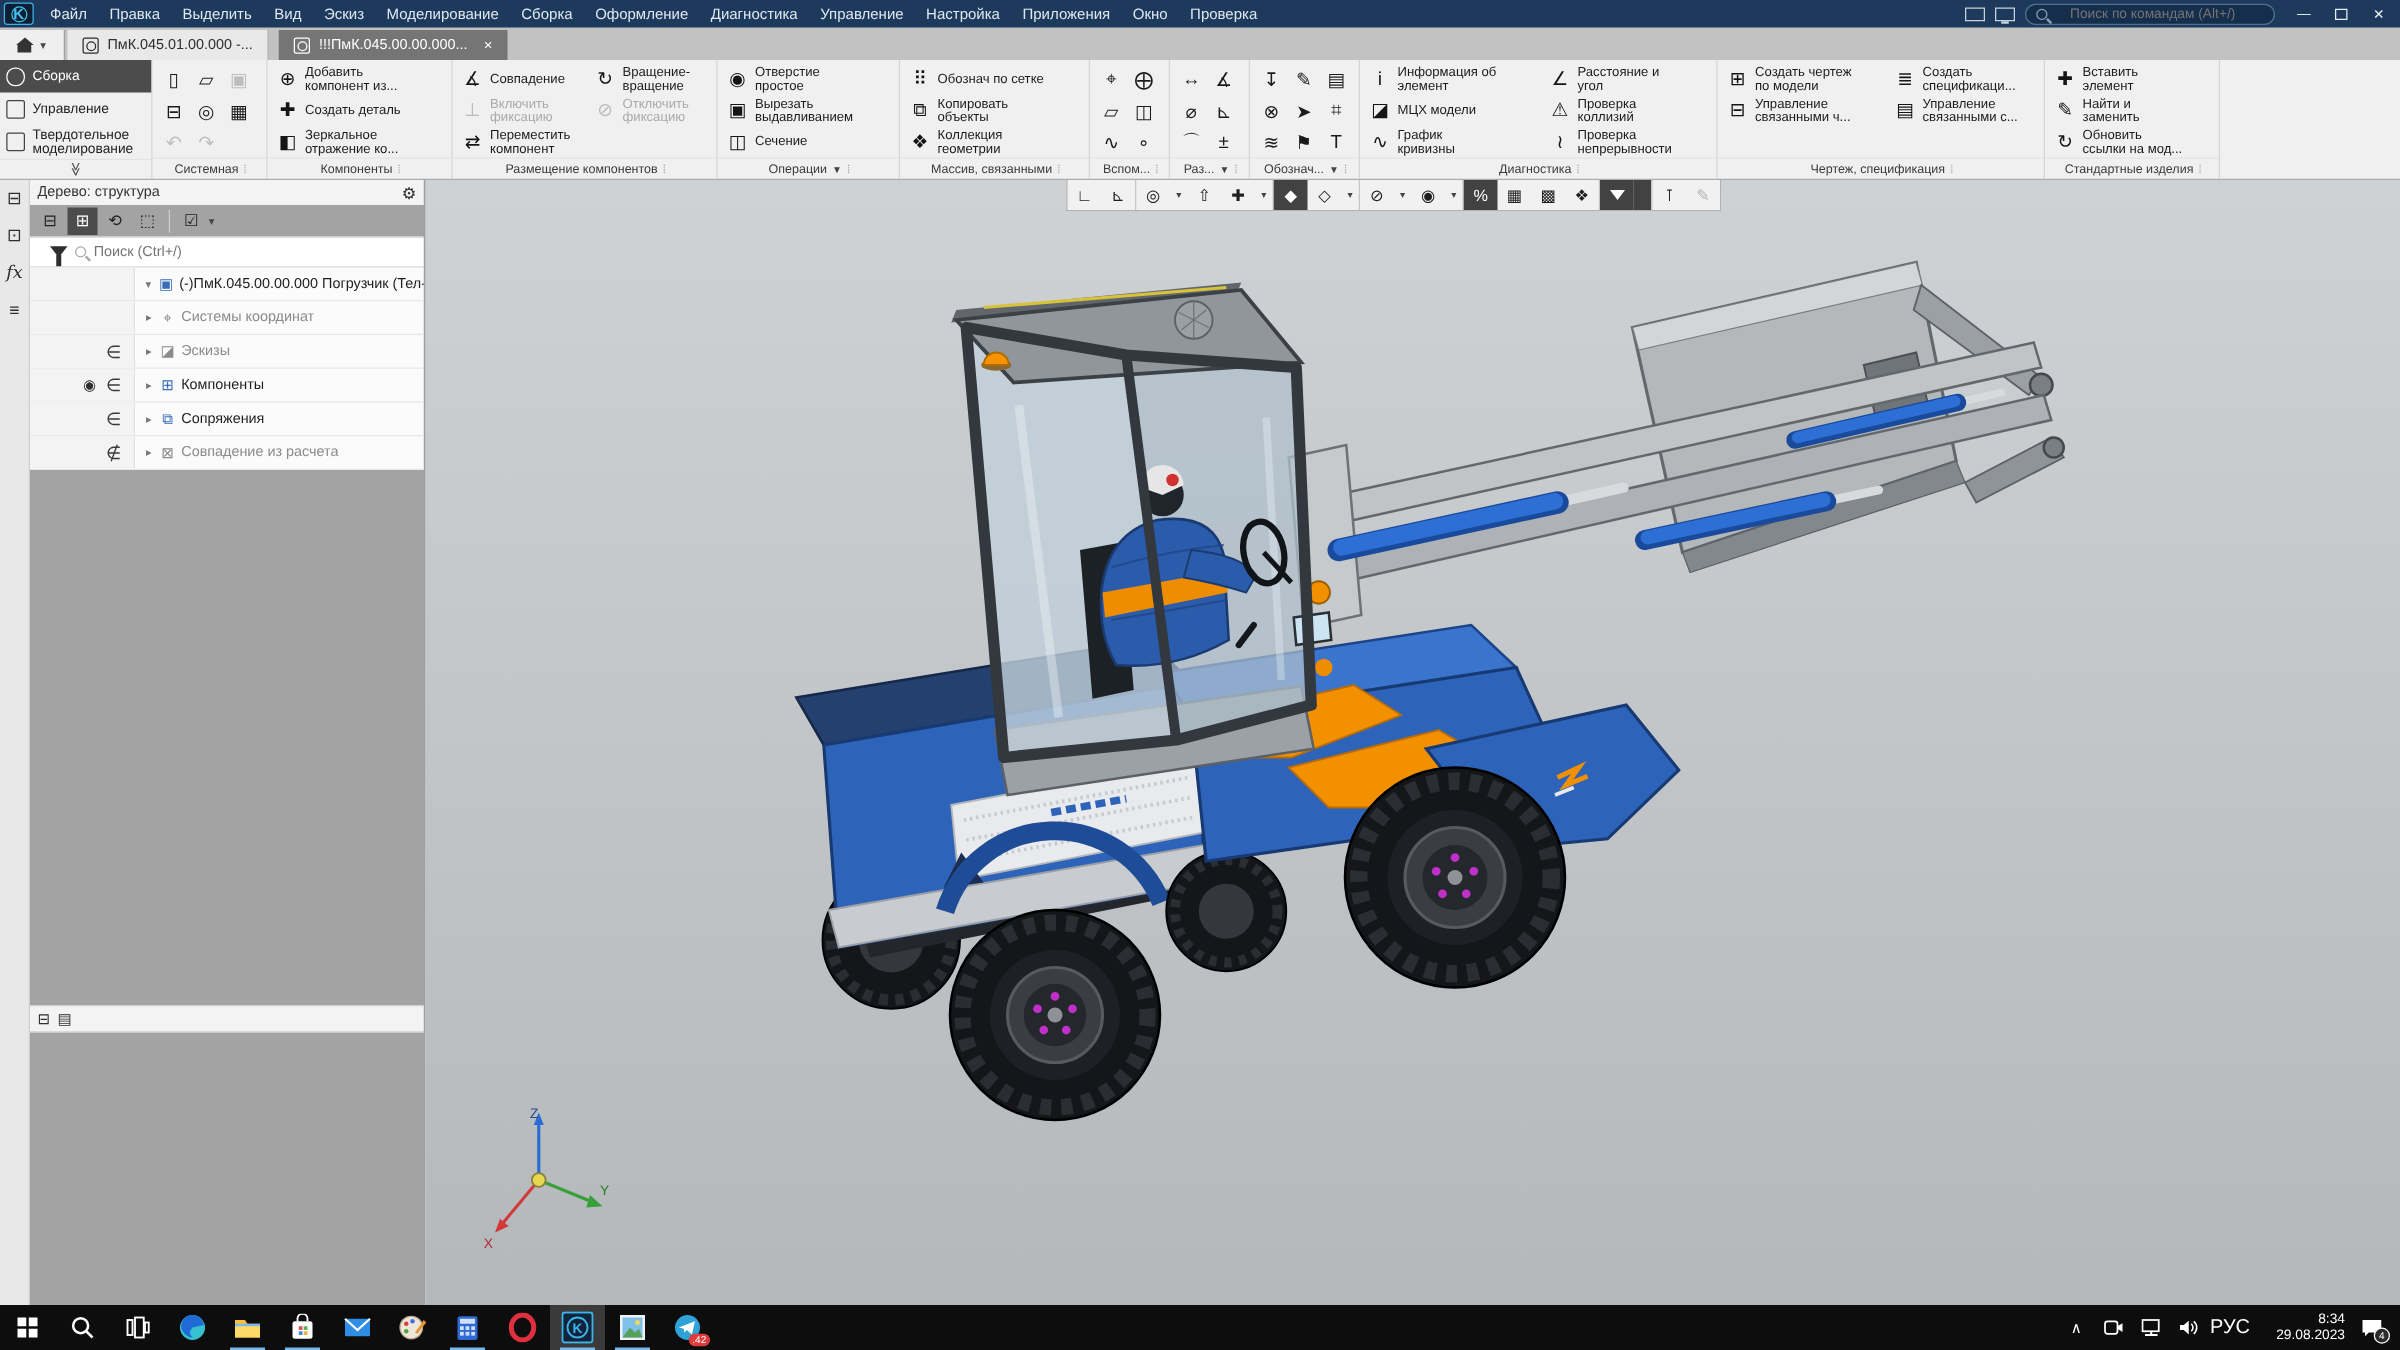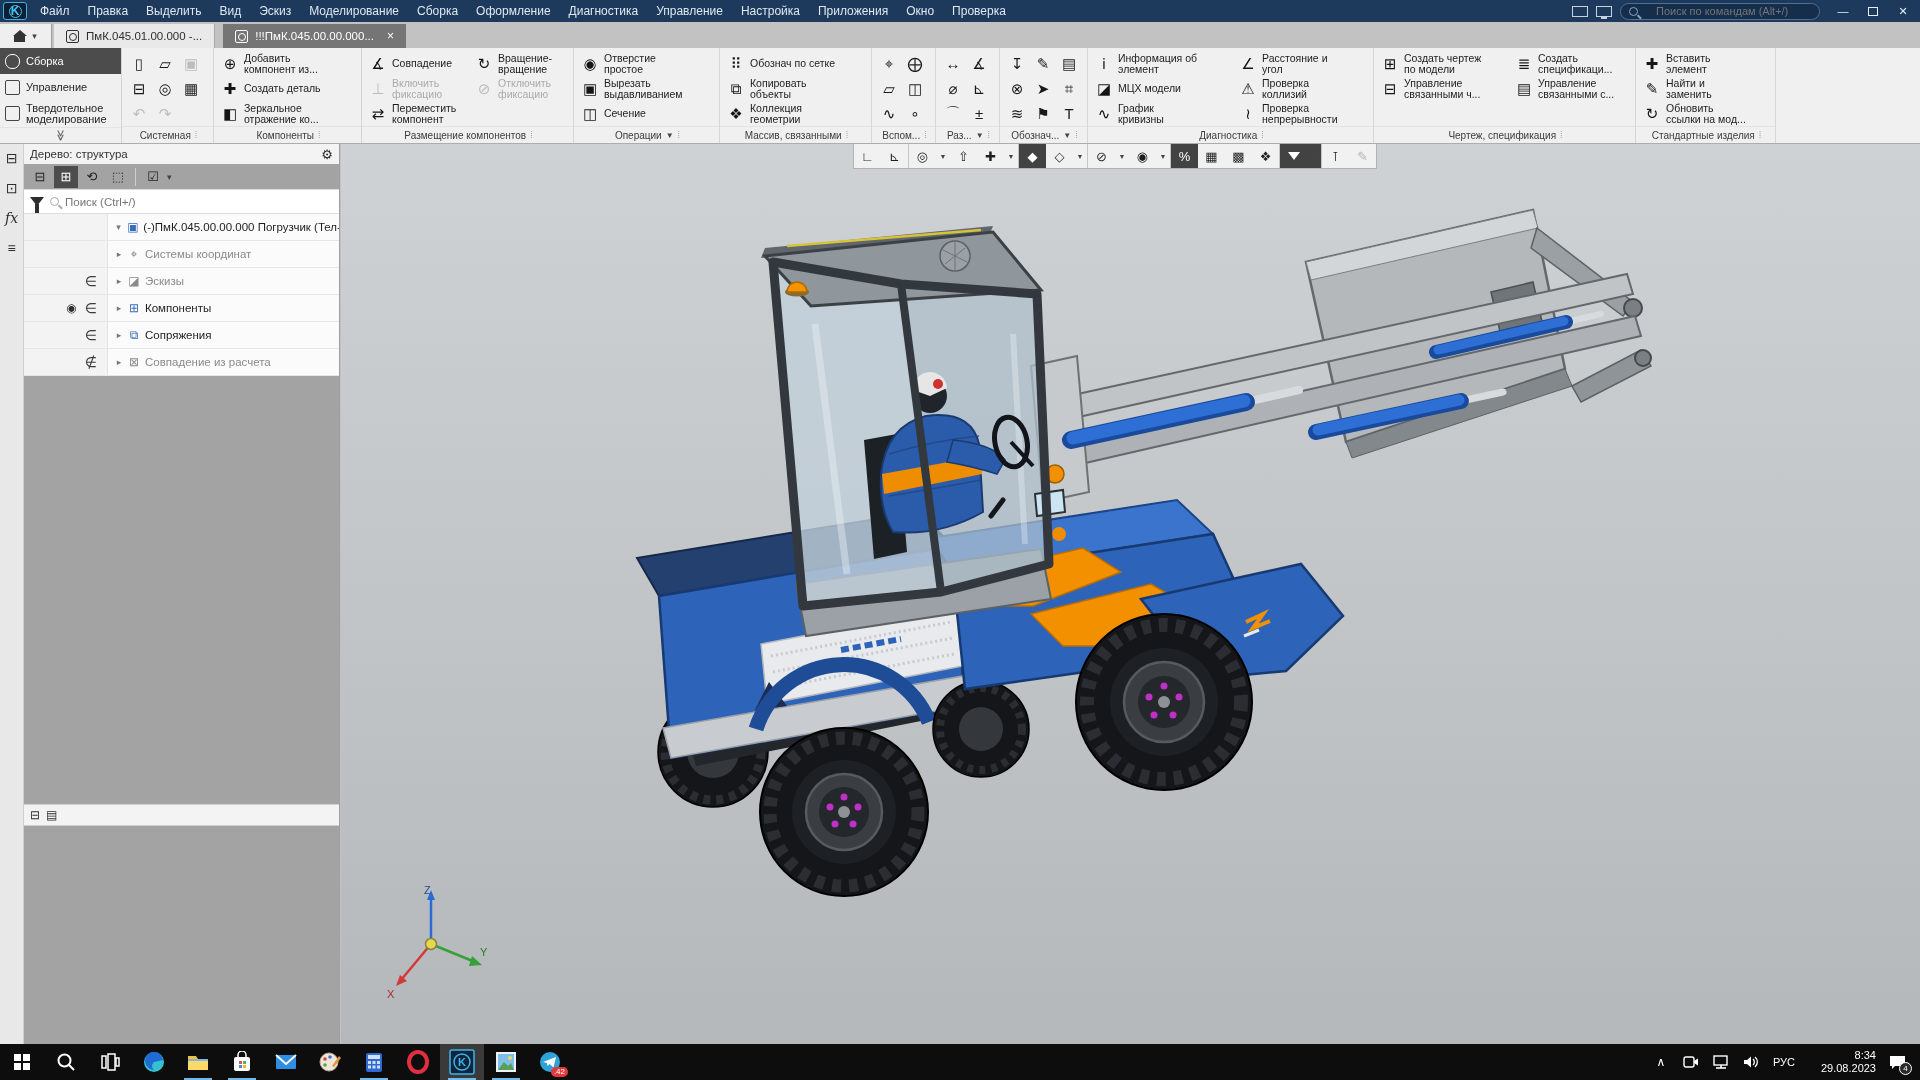--- a/index.html
+++ b/index.html
@@ -64,21 +64,21 @@
 .main{position:absolute;top:144px;left:0;width:1920px;height:900px}
 .lstrip{position:absolute;left:0;top:0;width:24px;height:900px;background:#e8e8e8;border-right:1px solid #cfcfcf;display:flex;flex-direction:column;align-items:center;padding-top:4px;gap:10px}
 .lstrip .sico{font-size:14px;color:#2e2e2e;width:20px;height:20px;display:flex;align-items:center;justify-content:center}
 .panel{position:absolute;left:24px;top:0;width:316px;height:900px;background:#a3a3a3;border-right:1px solid #9f9f9f}
 .phead{height:20px;display:flex;align-items:center;padding:0 6px;font-size:11.5px;color:#333;background:#f3f3f3}
 .phead .gear{margin-left:auto;color:#2e2e2e;font-size:13px}
 .ptools{height:26px;display:flex;align-items:center;gap:2px;padding:0 4px;border-bottom:1px solid #dcdcdc}
 .ptb{width:24px;height:22px;display:flex;align-items:center;justify-content:center;font-size:13px;color:#222;border:1px solid transparent}
 .ptb.active{background:#4c4c4c;color:#fff}
 .psep{width:1px;height:18px;background:#cfcfcf;margin:0 3px}
-.psearch{height:24px;display:flex;align-items:center;gap:6px;background:#fff;border-bottom:1px solid #dcdcdc;padding:0 6px}
+.psearch{height:24px;display:flex;align-items:center;gap:6px;background:#fff;border-bottom:1px solid #dcdcdc;padding:0 16px}
 .funnel{width:0;height:0;border-left:7px solid transparent;border-right:7px solid transparent;border-top:9px solid #2e2e2e;position:relative}
 .funnel::after{content:"";position:absolute;left:-2px;top:-2px;width:4px;height:9px;background:#2e2e2e}
 .psearch .mag2{width:9px;height:9px;border:1.5px solid #a9a9a9;border-radius:50%;position:relative;flex:none}
 .psearch .mag2::after{content:"";position:absolute;width:5px;height:1.5px;background:#a9a9a9;transform:rotate(45deg);left:7px;top:8px}
 .psearch input{flex:1;border:0;outline:0;font-size:11.5px;color:#333;background:transparent}
 .tree{background:#fbfbfb}
 .trow{height:27px;display:flex;align-items:center;border-bottom:1px solid #e7e7e7;font-size:11.5px;color:#1e1e1e;position:relative}
 .gutter{width:84px;height:100%;background:#f3f3f3;border-right:1px solid #e2e2e2;display:flex;align-items:center;justify-content:flex-end;gap:8px;padding-right:10px;flex:none}
 .gutter .eye{color:#2e2e2e;font-size:12px}
 .gutter .inmark{color:#3a3a3a;font-size:14px}
@@ -102,21 +102,21 @@
 .triad{position:absolute;left:40px;top:738px;z-index:4}
 
 
 .taskbar{position:absolute;left:0;top:1044px;width:1920px;height:36px;background:#0d0d0d;display:flex;align-items:center;z-index:60}
 .tbi{width:44px;height:36px;display:flex;align-items:center;justify-content:center;position:relative;flex:none}
 .tbi.active::after{content:"";position:absolute;left:8px;right:8px;bottom:0;height:2px;background:#76b9ed}
 .tbi.kompas{background:#3a3a3a}
 .tbadge{position:absolute;right:4px;bottom:3px;background:#e03b3b;color:#fff;font-size:8px;border-radius:7px;padding:0 3px;line-height:10px}
 .tray{margin-left:auto;display:flex;align-items:center;gap:4px;color:#fff;padding-right:6px}
 .tray .ti{width:26px;height:30px;display:flex;align-items:center;justify-content:center;font-size:12px}
-.lang{font-size:11px;width:32px;text-align:center}
+.lang{font-size:16px;width:32px;text-align:center}
 .clockblk{font-size:11px;line-height:13px;text-align:right;width:72px}
 .notif{position:relative;width:34px;height:30px;display:flex;align-items:center;justify-content:center}
 .nbadge{position:absolute;right:2px;bottom:2px;width:13px;height:13px;border-radius:50%;background:#2b2b2b;border:1px solid #fff;color:#fff;font-size:8px;display:flex;align-items:center;justify-content:center}
 </style>
 </head>
 <body>
 
 <div class="app">
 
   <div class="menubar">

